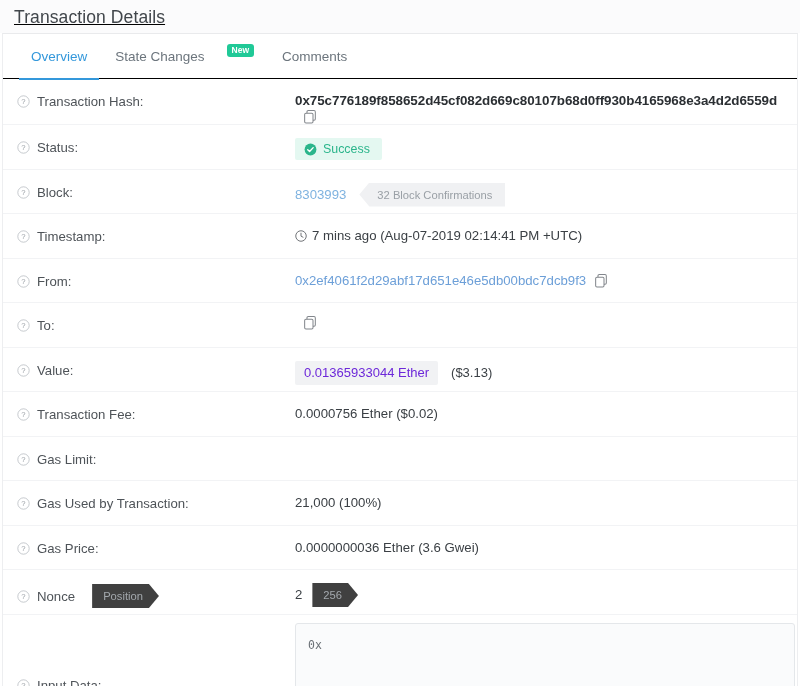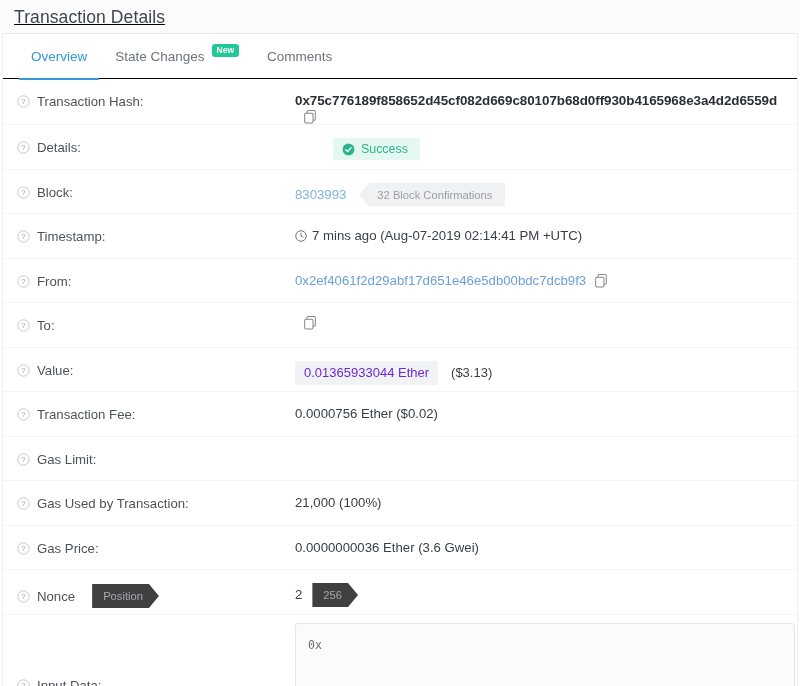--- a/index.html
+++ b/index.html
@@ -66,21 +66,21 @@
   .tab.active { color: #3498db; }
   .tab.active::after {
     content: "";
     position: absolute;
     left: 2px; right: 2px; bottom: -1px;
     height: 2px;
     background: #3498db;
   }
   .tab-badge {
     display: inline-block;
-    margin-left: 7px;
+    margin-left: 22px;
     padding: 1px 5px 2px 5px;
     border-radius: 3px;
     background: #20c997;
     color: #ffffff;
     font-size: 8.5px;
     line-height: 10px;
     font-weight: 700;
     position: relative;
     top: -6px;
   }
@@ -156,21 +156,20 @@
   .status-pill {
     display: inline-flex;
     align-items: center;
     gap: 6px;
     background: #e4f8f1;
     color: #2bb58b;
     font-size: 12.4px;
     padding: 4px 12px 4px 9px;
     border-radius: 2px;
     line-height: 14px;
-    margin-left: 38px;
   }
   .check-icon { width: 13px; height: 13px; display:inline-block; }
   .check-icon svg { display:block; }
 
   
   .ribbon {
     display: inline-block;
     background: #f0f1f3;
     color: #9aa0a6;
     font-size: 11.2px;
@@ -271,21 +270,21 @@
       </div>
 
       <div class="row">
         <div class="row-label">
           <span class="q-icon">
             <svg width="13" height="13" viewBox="0 0 16 16">
                 <circle cx="8" cy="8" r="7" fill="none" stroke="#b9bec3" stroke-width="1"></circle>
                 <text x="8" y="11.6" text-anchor="middle" font-size="9.5" fill="#9aa0a6" font-family="Liberation Sans, sans-serif">?</text>
               </svg>
           </span>
-          <span>Details:</span>
+          <span>Status:</span>
         </div>
         <div class="row-value">
           <span class="status-pill">
             <span class="check-icon">
               <svg width="13" height="13" viewBox="0 0 16 16">
                   <circle cx="8" cy="8" r="7.3" fill="#2bb58b"></circle>
                   <path d="M4.6 8.2 L6.9 10.4 L11.3 5.7" fill="none" stroke="#ffffff" stroke-width="1.7" stroke-linecap="round" stroke-linejoin="round"></path>
                 </svg>
             </span>
             <span>Success</span>

